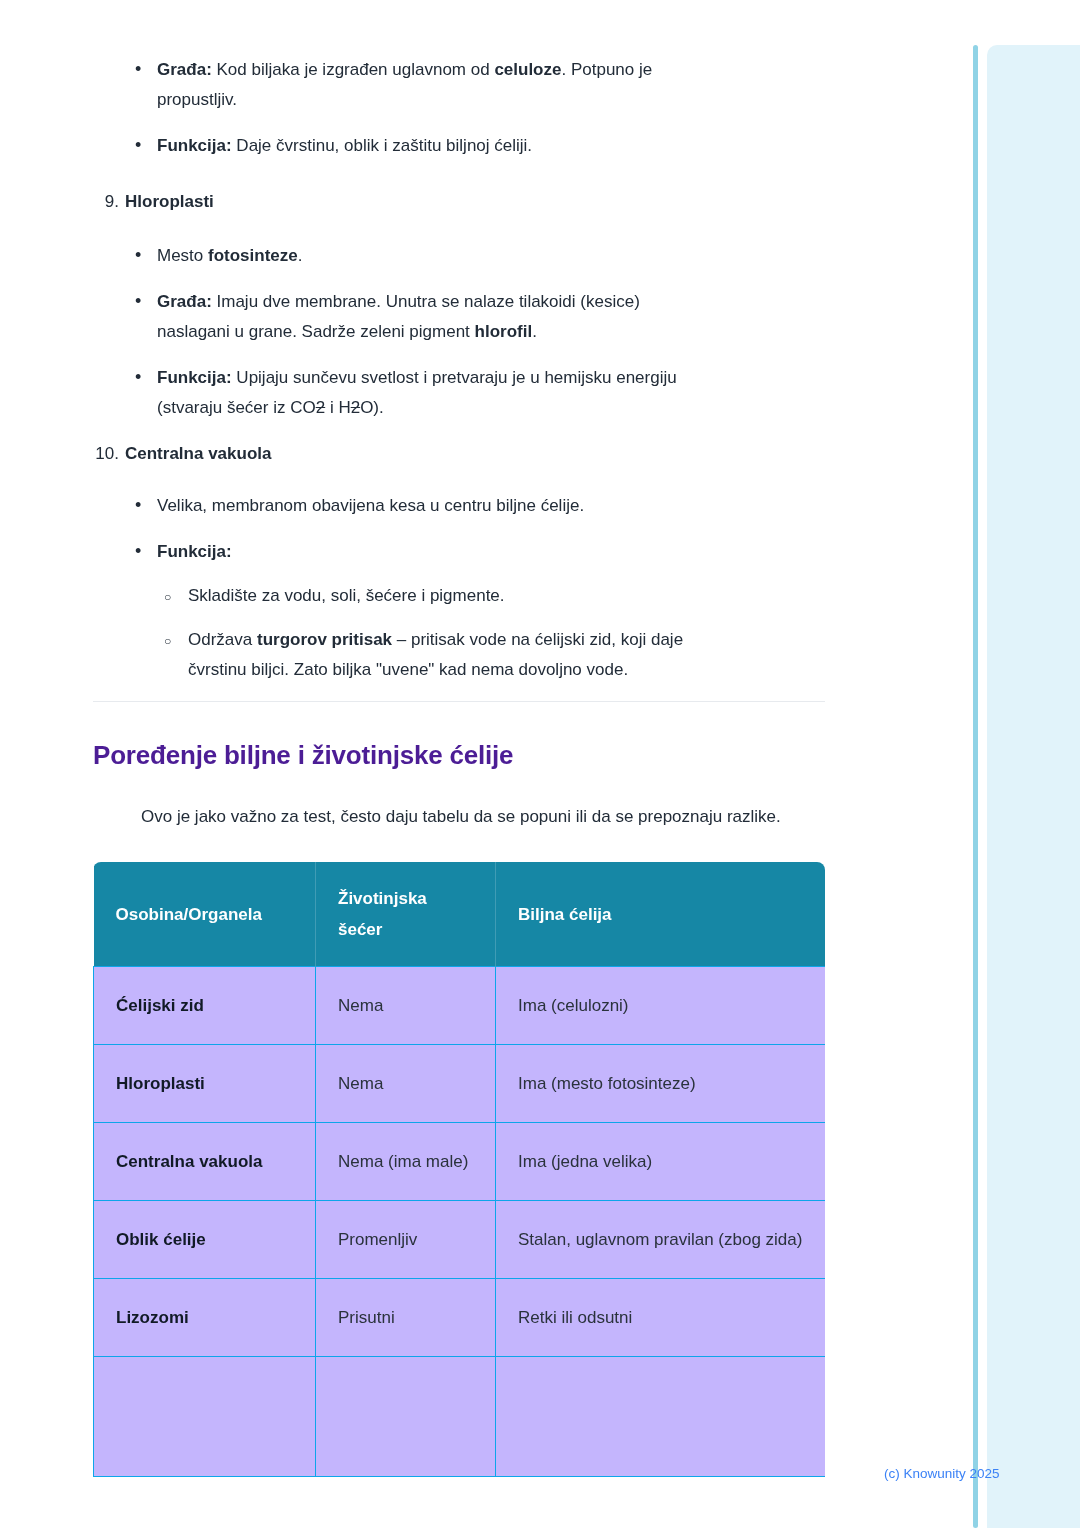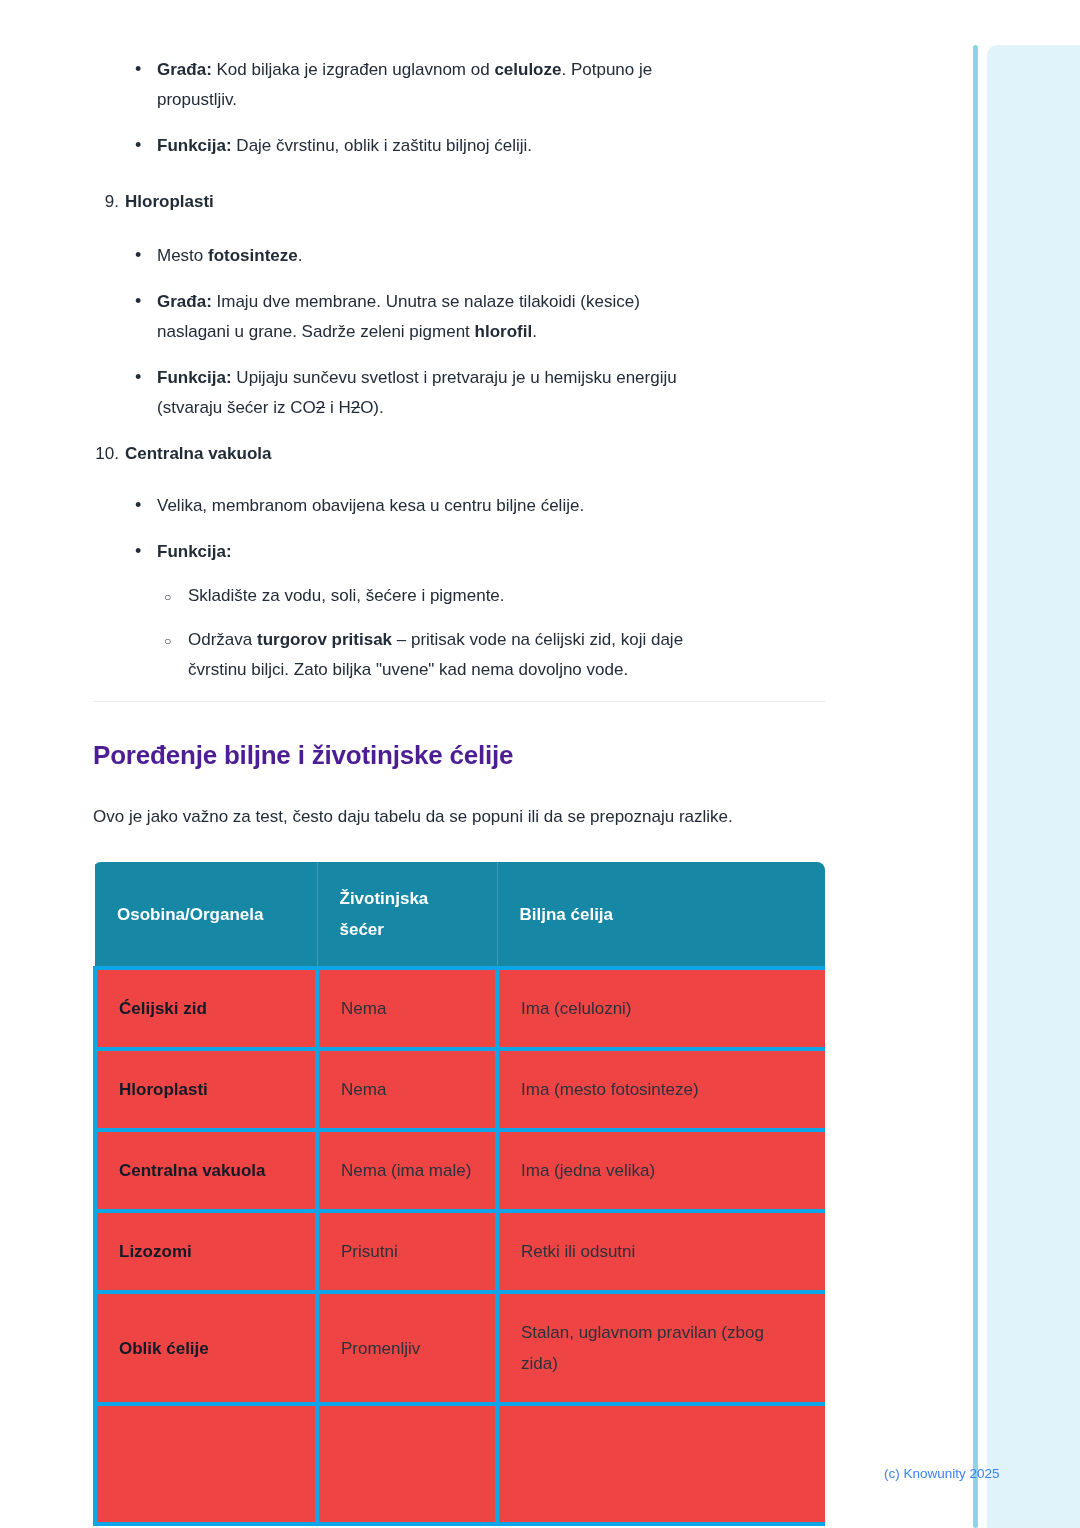--- a/index.html
+++ b/index.html
@@ -30,36 +30,36 @@
   #sec9-head  { margin-top: 26px; margin-bottom: 24px; }
   #sec10-head { margin-top: 16px; margin-bottom: 22px; }
 
   .divider { border: none; border-top: 1px solid #e7eaee; margin-top: 14px; }
 
   .section-heading {
     margin-top: 36px;
     font-size: 26px; line-height: 34px; font-weight: 700;
     color: #4c1d95; letter-spacing: -0.2px;
   }
-  .lead-paragraph { margin-top: 28px; line-height: 33px; text-align: justify; }
+  .lead-paragraph { margin-top: 28px; line-height: 33px; text-align: justify; margin-left: 48px; }
 
   .table-wrap {
     margin-top: 29px; width: 732px;
     border-radius: 8px 8px 0 0; overflow: hidden;
   }
   table { width: 100%; border-collapse: collapse; font-size: 17px; table-layout: fixed; }
   thead th {
     background: #1687a5; color: #ffffff; font-weight: 700; text-align: left;
     padding: 21px 22px; line-height: 31px; vertical-align: middle;
     border-right: 1px solid rgba(255,255,255,0.18);
   }
   thead th:last-child { border-right: none; }
   tbody td {
-    background: #ef4444; padding: 23px 22px; line-height: 31px;
-    vertical-align: middle; border: 4px solid #0ea5e9; color: #2a323c;
+    background: #c4b5fd; padding: 23px 22px; line-height: 31px;
+    vertical-align: middle; border: 1px solid #0ea5e9; color: #2a323c;
   }
   tbody td:first-child { font-weight: 700; color: #111a26; }
   tbody tr.partial td { height: 120px; }
 
   .edge-line  { position: absolute; left: 973px; top: 45px; width: 5px;  height: 1483px; background: #90d3e6; border-radius: 3px; }
   .edge-panel { position: absolute; left: 987px; top: 45px; width: 93px; height: 1483px; background: #e1f3fa; border-radius: 10px 0 0 0; }
 
   .footer { position: absolute; left: 884px; top: 1466px; font-size: 13.5px; color: #3b82f6; z-index: 3; }
 </style>
 </head>
@@ -157,28 +157,28 @@
             <td>Hloroplasti</td>
             <td>Nema</td>
             <td>Ima (mesto fotosinteze)</td>
           </tr>
           <tr>
             <td>Centralna vakuola</td>
             <td>Nema (ima male)</td>
             <td>Ima (jedna velika)</td>
           </tr>
           <tr>
+            <td>Oblik ćelije</td>
+            <td>Promenljiv</td>
+            <td>Stalan, uglavnom pravilan (zbog zida)</td>
+          </tr>
+          <tr>
             <td>Lizozomi</td>
             <td>Prisutni</td>
             <td>Retki ili odsutni</td>
-          </tr>
-          <tr>
-            <td>Oblik ćelije</td>
-            <td>Promenljiv</td>
-            <td>Stalan, uglavnom pravilan (zbog zida)</td>
           </tr>
           <tr class="partial">
             <td></td>
             <td></td>
             <td></td>
           </tr>
         </tbody>
       </table>
     </div>
 

